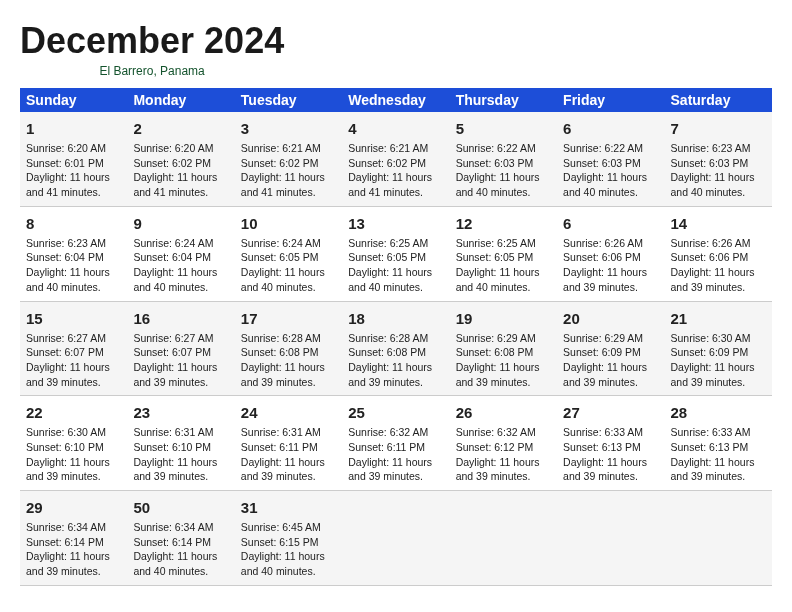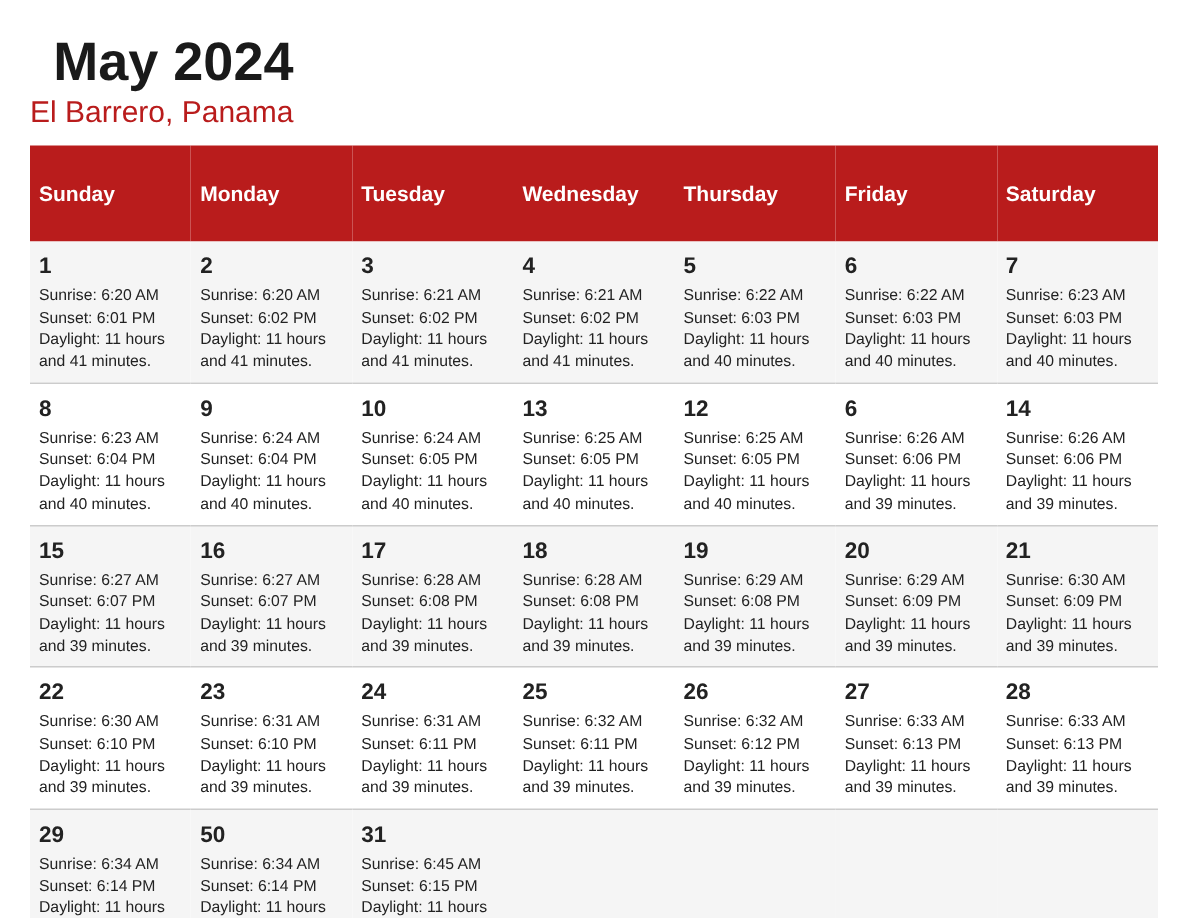--- a/index.html
+++ b/index.html
@@ -27,33 +27,34 @@
     }
     .title-area {
       text-align: right;
     }
     .main-title {
       font-size: 36px;
       font-weight: bold;
       color: #1a1a1a;
     }
     .subtitle {
-      font-size: 20px;
-      color: #b91c1c;
+      font-size: 12px;
+      color: #14532d;
       margin-top: 2px;
+      text-align: center;
     }
     table {
       width: 100%;
       border-collapse: collapse;
       font-size: 11px;
     }
     thead tr th {
-      background: #b91c1c;
+      background: #1d4ed8;
       color: #fff;
-      padding: 24px 6px;
+      padding: 4px 6px;
       text-align: left;
       font-size: 14px;
       font-weight: bold;
     }
     tbody tr {
       border-bottom: 1px solid #ccc;
     }
     tbody tr:nth-child(odd) {
       background: #f5f5f5;
     }
@@ -76,21 +77,21 @@
     }
     .empty-cell {
       background: #f5f5f5;
     }
   </style>
 </head>
 <body>
 
 <div class="header-area">
   <div class="title-area">
-    <div class="main-title">May 2024</div>
+    <div class="main-title">December 2024</div>
     <div class="subtitle">El Barrero, Panama</div>
   </div>
 </div>
 
 <table>
   <thead>
     <tr id="header-row">
         <th>Sunday</th>
         <th>Monday</th>
         <th>Tuesday</th>

